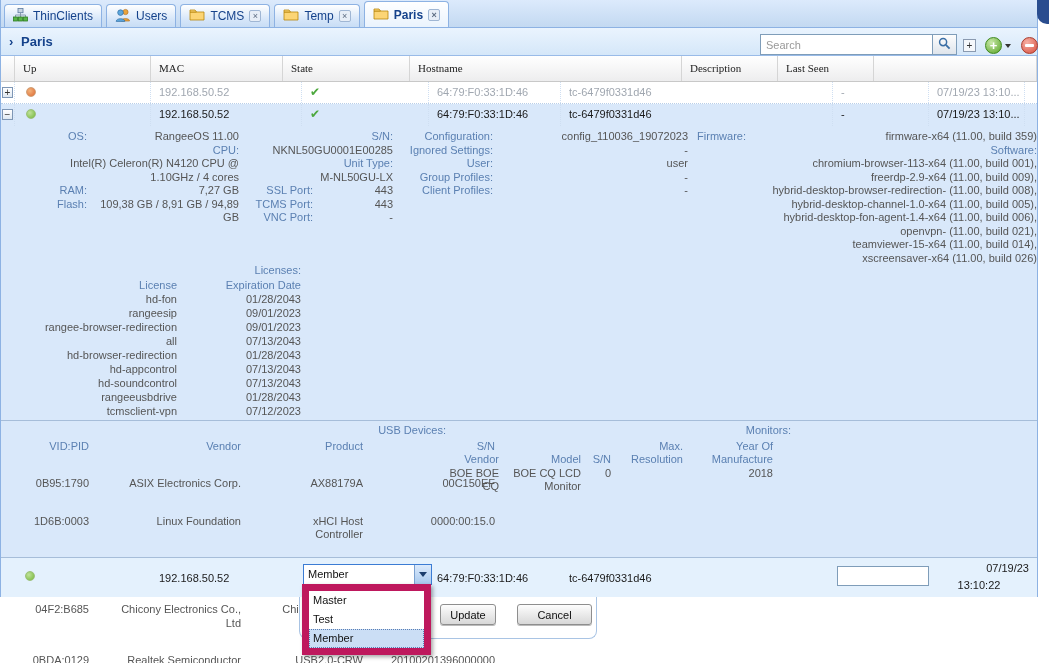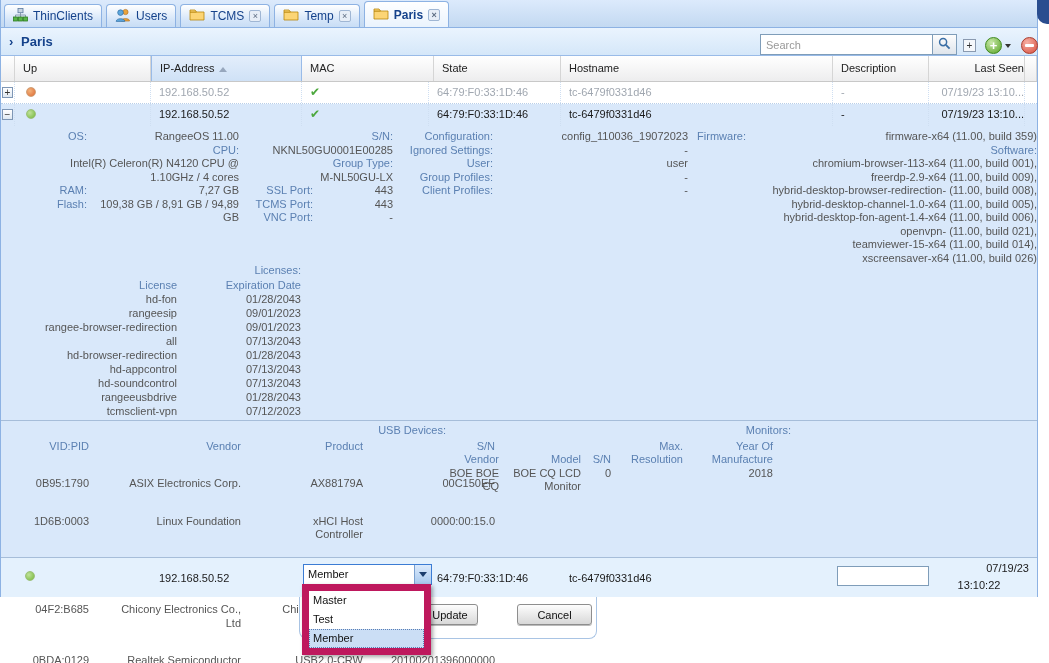--- a/index.html
+++ b/index.html
@@ -45,27 +45,27 @@
     border:1px solid #3f8a1e; font-weight:bold; font-size:13px; line-height:15px; }
   .addcaret { position:absolute; left:1004px; top:16px; width:0; height:0;
     border-left:3px solid transparent; border-right:3px solid transparent; border-top:4px solid #333; }
   .removebtn { left:1020px; background:radial-gradient(circle at 35% 30%, #f6b0a4, #d84f3f);
     border:1px solid #a93b2c; }
   .removebtn .bar { position:absolute; left:3px; top:6px; width:9px; height:3px;
     background:#fff; border-radius:1px; }
 
   
   .c-exp{width:14px;} .c-up{width:136px;} .c-ip{width:151px;} .c-state{width:127px;}
-  .c-mac{width:132px;} .c-host{width:272px;} .c-desc{width:96px;} .c-seen{width:96px;text-align:right;}
+  .c-mac{width:132px;} .c-host{width:272px;} .c-desc{width:96px;} .c-seen{width:96px;}
   .c-sp{flex:1;}
 
   .gridhead { position:absolute; left:0; top:56px; width:100%; height:26px; display:flex;
     background:linear-gradient(#ffffff,#ededee); border-bottom:1px solid #c8c8c8; }
   .hc { border-right:1px solid #d5d5d5; padding-left:8px; line-height:24px;
-    font-size:11px; color:#222; white-space:nowrap; overflow:hidden; }
+    font-size:11px; color:#222; white-space:nowrap; overflow:hidden;font-family:Liberation Serif, serif; }
   .hc.sorted { background:linear-gradient(#e3eefb,#cfe1f6); border-left:1px solid #99bbe8;
     border-right:1px solid #99bbe8; }
   .sortarrow { display:inline-block; width:0; height:0; margin-left:5px;
     border-left:4px solid transparent; border-right:4px solid transparent;
     border-bottom:5px solid #97a7bd; vertical-align:middle; }
 
   .row { position:absolute; left:0; width:100%; height:22px; display:flex; background:#fff; }
   .row1 { top:82px; border-bottom:1px dotted #b9cfe8; }
   .row2 { top:104px; background:#d9e8fa; }
   .cell { line-height:21px; padding-left:8px; white-space:nowrap; overflow:hidden;
@@ -125,21 +125,21 @@
     font-family:"Liberation Sans", sans-serif; }
   .e-date { position:absolute; left:928px; top:4px; width:100px; text-align:right; color:#1a1a1a; }
   .e-time { position:absolute; left:928px; top:21px; width:100px; text-align:center; color:#1a1a1a; }
 
   
   .btnpanel { position:absolute; left:299px; top:597px; width:298px; height:42px;
     background:#fff; border:1px solid #a9c4e4; border-top:none; border-radius:0 0 8px 8px; }
   .btn { position:absolute; top:7px; height:21px; background:linear-gradient(#fdfdfd,#d8d8d8);
     border:1px solid #8e8e8e; border-radius:3px; font-size:11px; color:#111;
     font-family:"Liberation Sans", sans-serif; box-shadow:0 1px 0 #bbb; }
-  .btn-update { left:122px; width:56px; }
+  .btn-update { left:140px; width:56px; }
   .btn-cancel { left:217px; width:75px; }
 
   
   .droplist { position:absolute; left:302px; top:584px; width:129px; background:#fff;
     border:7px solid #be185d; box-shadow:2px 2px 4px rgba(0,0,0,0.35); z-index:10; }
   .opt { height:19px; line-height:19px; padding-left:4px; color:#111; }
   .opt.selected { background:#cbdef5; outline:1px dotted #5a7fb5; outline-offset:-1px; }
 </style>
 </head>
 <body>
@@ -208,21 +208,20 @@
     <span class="circlebtn addbtn">+</span>
     <span class="addcaret"></span>
     <span class="circlebtn removebtn">
         <span class="bar"></span>
       </span>
   </div>
 
   <div class="gridhead">
     <div class="hc c-exp"></div>
     <div class="hc c-up">Up</div>
-    <div class="hc c-ip sorted"><span>IP-Address</span><span class="sortarrow"></span></div>
     <div class="hc c-mac">MAC</div>
     <div class="hc c-state">State</div>
     <div class="hc c-host">Hostname</div>
     <div class="hc c-desc">Description</div>
     <div class="hc c-seen">Last Seen</div>
     <div class="hc c-sp"></div>
   </div>
 
   <div class="row row1">
     <div class="cell c-exp" style="padding-left:0;"><span class="expander">+</span></div>
@@ -263,21 +262,21 @@
       </div>
       <div class="g">
         <span class="lbl">Flash:</span>
         <span>109,38 GB / 8,91 GB / 94,89 GB</span>
       </div>
     </div>
 
     <div class="syscol2">
       <div class="lbl">S/N:</div>
       <div>NKNL50GU0001E00285</div>
-      <div class="lbl">Group Type:</div>
+      <div class="lbl">Unit Type:</div>
       <div>M-NL50GU-LX</div>
       <div class="g">
         <span class="lbl">SSL Port:</span>
         <span>443</span>
       </div>
       <div class="g">
         <span class="lbl">TCMS Port:</span>
         <span>443</span>
       </div>
       <div class="g">

